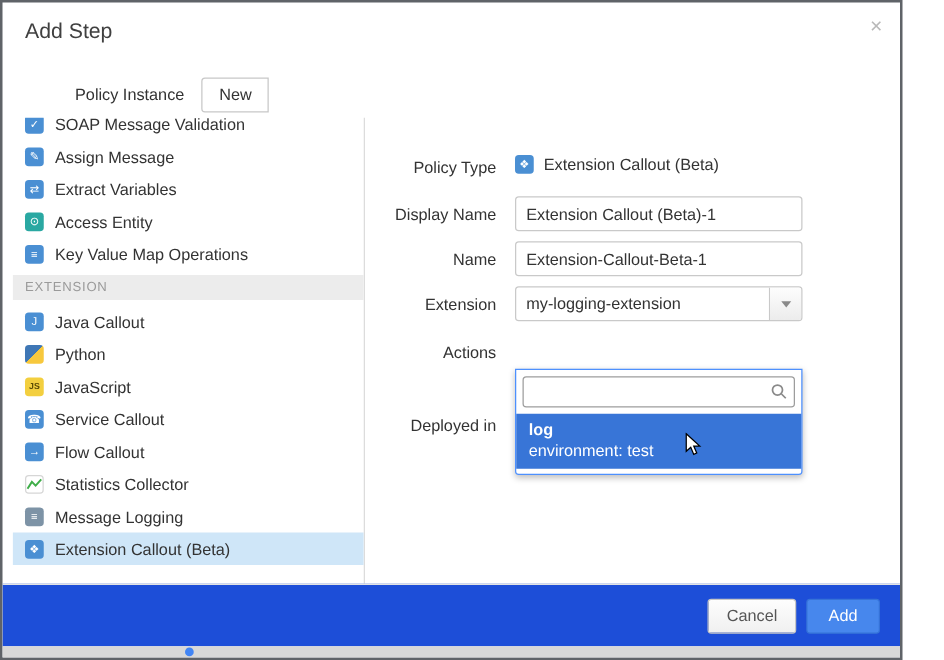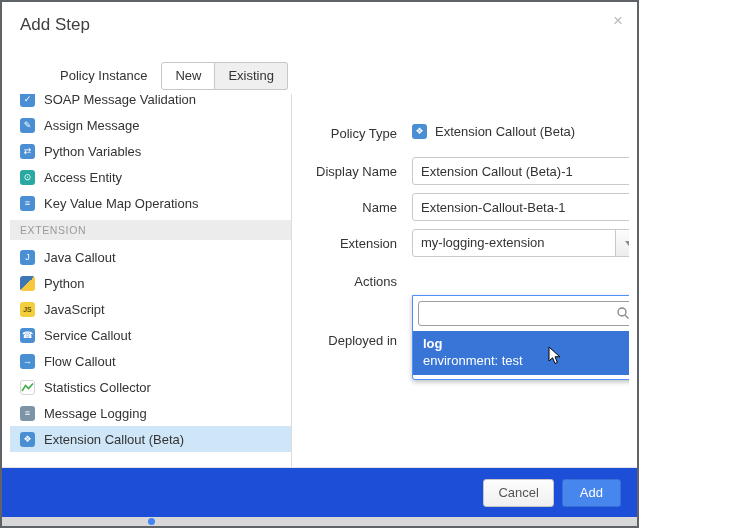--- a/index.html
+++ b/index.html
@@ -1,17 +1,17 @@
 <!DOCTYPE html>
 <html><head>
 <meta charset="utf-8">
 <style>
   html,body{margin:0;padding:0;background:#fff;}
   .screen{
-    position:relative;width:639px;height:528px;box-sizing:border-box;
+    position:relative;width:722px;height:528px;box-sizing:border-box;
     border:2px solid #5f6368;background:#fff;overflow:hidden;
     font-family:"Liberation Sans",sans-serif;color:#333;
   }
   
   .modal-title{position:absolute;left:18px;top:13px;font-size:17px;color:#404040;}
   .close-x{position:absolute;right:14px;top:10px;font-size:17px;color:#b9b9b9;cursor:pointer;line-height:1;}
   
   .pi-row{position:absolute;left:58px;top:60px;display:flex;align-items:center;gap:14px;}
   .pi-label{font-size:13px;color:#333;}
   .seg{display:flex;}
@@ -70,39 +70,38 @@
 
 <div class="screen">
 
   <div class="modal-title">Add Step</div>
   <div class="close-x">×</div>
 
   <div class="pi-row">
     <span class="pi-label">Policy Instance</span>
     <div class="seg">
       <button class="seg-btn active">New</button>
-      <button class="seg-btn inactive">Existing</button>
     </div>
   </div>
 
   <div class="content">
 
     <div class="sidebar">
       <div class="plist">
         <div class="p-item">
           <span class="pi-ic c-blue" data-glyph="✓"></span>
           <span>SOAP Message Validation</span>
         </div>
         <div class="p-item">
           <span class="pi-ic c-blue" data-glyph="✎"></span>
           <span>Assign Message</span>
         </div>
         <div class="p-item">
           <span class="pi-ic c-blue" data-glyph="⇄"></span>
-          <span>Python Variables</span>
+          <span>Extract Variables</span>
         </div>
         <div class="p-item">
           <span class="pi-ic c-teal" data-glyph="⊙"></span>
           <span>Access Entity</span>
         </div>
         <div class="p-item">
           <span class="pi-ic c-blue" data-glyph="≡"></span>
           <span>Key Value Map Operations</span>
         </div>
         <div class="p-section">EXTENSION</div>

